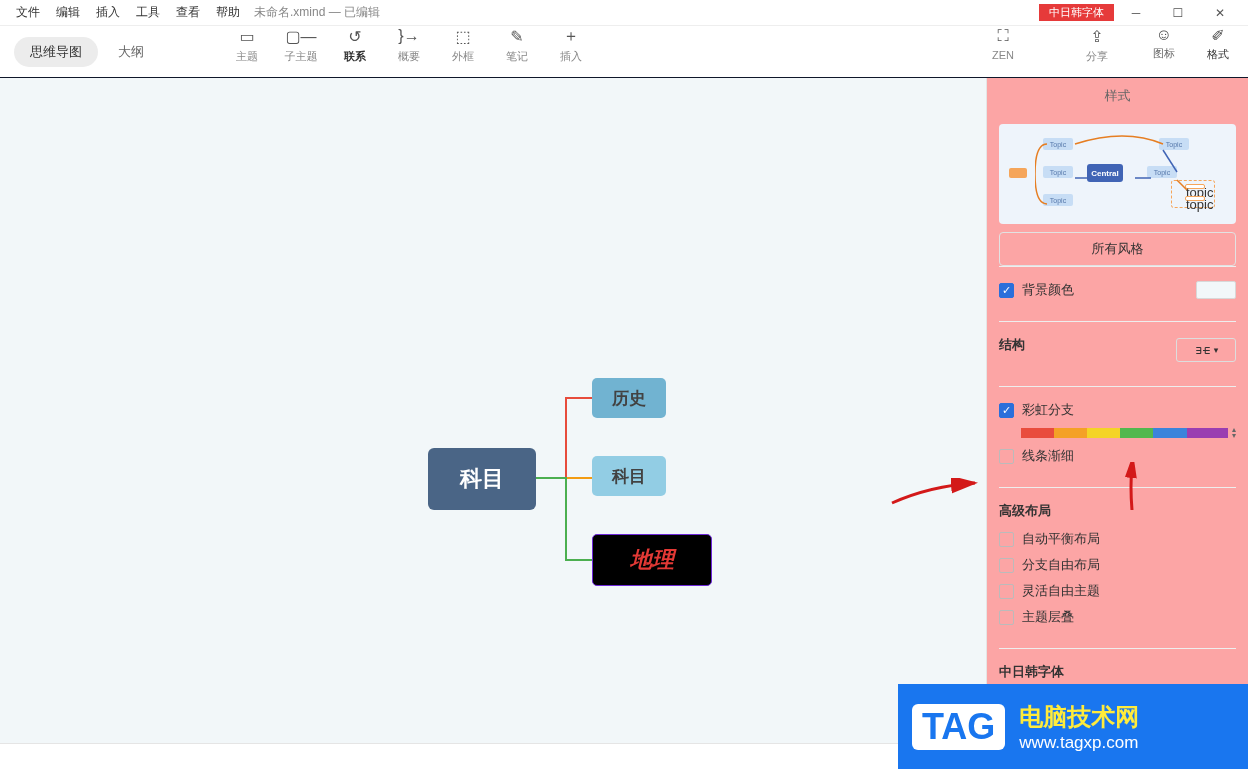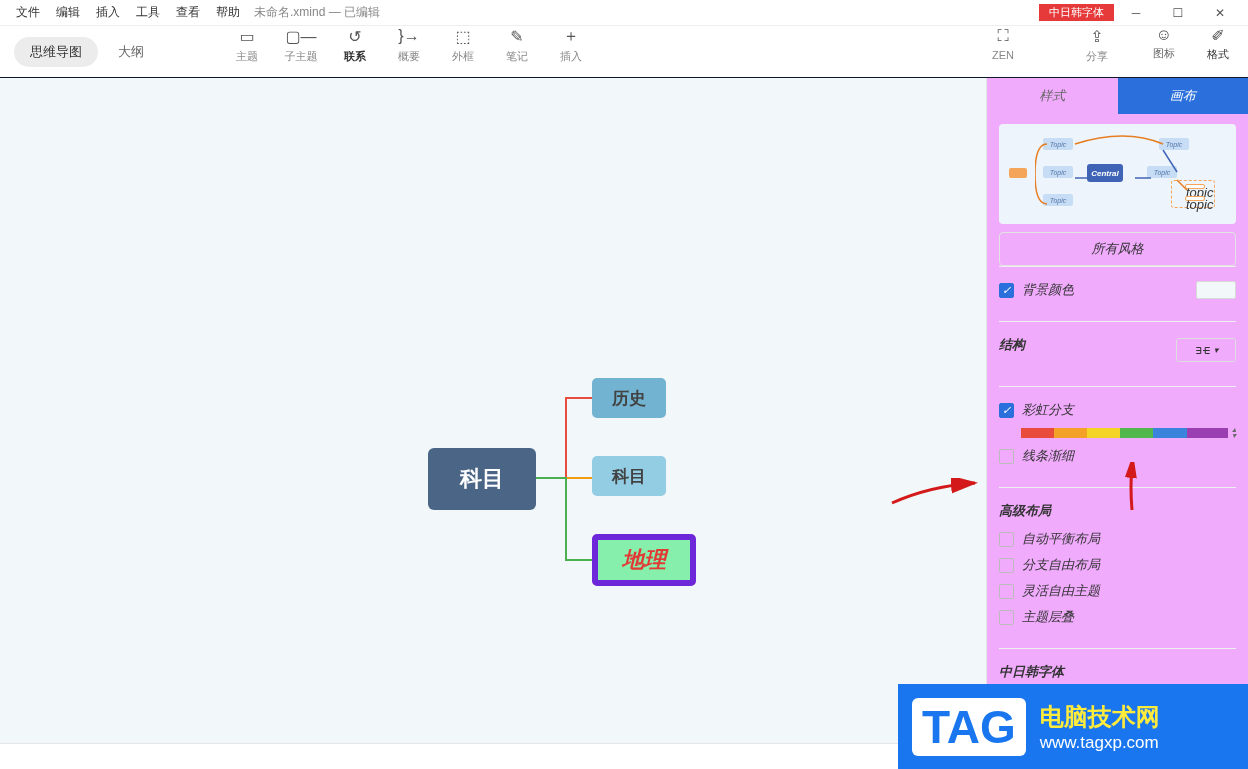--- a/index.html
+++ b/index.html
@@ -30,25 +30,25 @@
 
 
 .main { display: flex; height: calc(769px - 26px - 52px - 26px); }
 
 
 .canvas { flex: 1; background: #f2f7f9; position: relative; overflow: hidden; }
 .node-central { position: absolute; left: 428px; top: 370px; width: 108px; height: 62px; background: #4a6586; color: #fff; border-radius: 6px; display: flex; align-items: center; justify-content: center; font-size: 22px; font-weight: 700; }
 .node-sub { position: absolute; width: 74px; height: 40px; border-radius: 5px; display: flex; align-items: center; justify-content: center; font-size: 17px; font-weight: 600; }
 .sub1 { left: 592px; top: 300px; background: #71b3d1; color: #424242; }
 .sub2 { left: 592px; top: 378px; background: #92cde4; color: #424242; }
-.sub3 { left: 592px; top: 456px; width: 104px; height: 52px; background: #86efac; border: 6px solid #6d28d9; color: #e33935; font-style: italic; font-size: 22px; font-weight: 700; }
+.sub3 { left: 592px; top: 456px; width: 120px; height: 52px; background: #000000; border: 1px solid #6d28d9; color: #e33935; font-style: italic; font-size: 22px; font-weight: 700; }
 .connector { position: absolute; }
 
 
-.panel { width: 262px; border-left: 1px solid #e5e5e5; background: #f0abfc; display: flex; flex-direction: column; font-style: italic; }
+.panel { width: 262px; border-left: 1px solid #e5e5e5; background: #fca5a5; display: flex; flex-direction: column; }
 .ptabs { display: flex; height: 36px; }
 .ptab { flex: 1; display: flex; align-items: center; justify-content: center; font-size: 13px; color: #666; cursor: pointer; }
 .ptab.active { background: #2a6fdb; color: #fff; }
 .pbody { flex: 1; overflow-y: auto; padding: 10px 12px; font-size: 13px; color: #333; }
 
 .preview { height: 100px; background: #eef4fb; border-radius: 4px; position: relative; margin-bottom: 8px; }
 .pv-central { position: absolute; left: 88px; top: 40px; width: 36px; height: 18px; background: #4064b5; color: #fff; font-size: 8px; font-weight: 700; display: flex; align-items: center; justify-content: center; border-radius: 3px; }
 .pv-topic { position: absolute; width: 30px; height: 12px; background: #c7ddf5; font-size: 7px; color: #5577aa; display: flex; align-items: center; justify-content: center; border-radius: 2px; }
 .pv-box { position: absolute; width: 18px; height: 10px; background: #f5a55a; border-radius: 2px; }
 .pv-dashbox { position: absolute; width: 44px; height: 28px; border: 1px dashed #f5a55a; border-radius: 3px; }
@@ -72,21 +72,21 @@
 
 
 .statusbar { height: 26px; border-top: 1px solid #e5e5e5; display: flex; align-items: center; justify-content: flex-end; padding: 0 10px; font-size: 12px; color: #555; gap: 10px; }
 .statusbar .sep { color: #ccc; }
 
 
 .arrow { position: absolute; pointer-events: none; }
 
 
 .tag-wm { position: absolute; right: 0; bottom: 0; width: 350px; height: 85px; background: #1976ef; display: flex; align-items: center; padding: 0 14px; gap: 14px; z-index: 100; }
-.tag-wm .tag { background: #fff; color: #1976ef; font-weight: 900; font-size: 46px; padding: 2px 10px; border-radius: 6px; font-family: Arial; }
+.tag-wm .tag { background: #fff; color: #1976ef; font-weight: 900; font-size: 36px; padding: 2px 10px; border-radius: 6px; font-family: Arial; }
 .tag-wm .txt { color: #ffeb3b; font-weight: 700; font-size: 24px; }
 .tag-wm .url { color: #fff; font-size: 17px; }
 </style>
 </head>
 <body>
 
 <div class="menubar">
   <span class="item">文件</span>
   <span class="item">编辑</span>
   <span class="item">插入</span>
@@ -178,21 +178,20 @@
             <path d="M0,0 L0,6 L9,3 z" fill="#d31919"></path>
           </marker>
         </defs>
       <path d="M2 25 Q40 8 85 5" stroke="#d31919" stroke-width="3" fill="none" marker-end="url(#ah1)"></path>
     </svg>
   </div>
 
   <div class="panel">
     <div class="ptabs">
       <div class="ptab">样式</div>
-      <div class="ptab active">画布</div>
     </div>
     <div class="pbody">
       <div class="preview">
         <div class="pv-box" style="left:10px; top:44px;"></div>
         <div class="pv-topic" style="left:44px; top:14px;">Topic</div>
         <div class="pv-topic" style="left:44px; top:42px;">Topic</div>
         <div class="pv-topic" style="left:44px; top:70px;">Topic</div>
         <div class="pv-central">Central</div>
         <div class="pv-topic" style="left:160px; top:14px;">Topic</div>
         <div class="pv-topic" style="left:148px; top:42px;">Topic</div>

